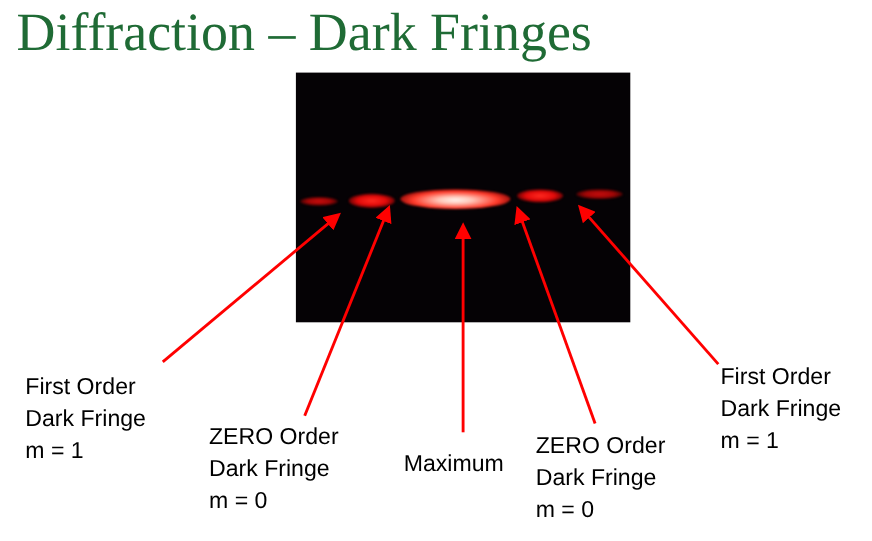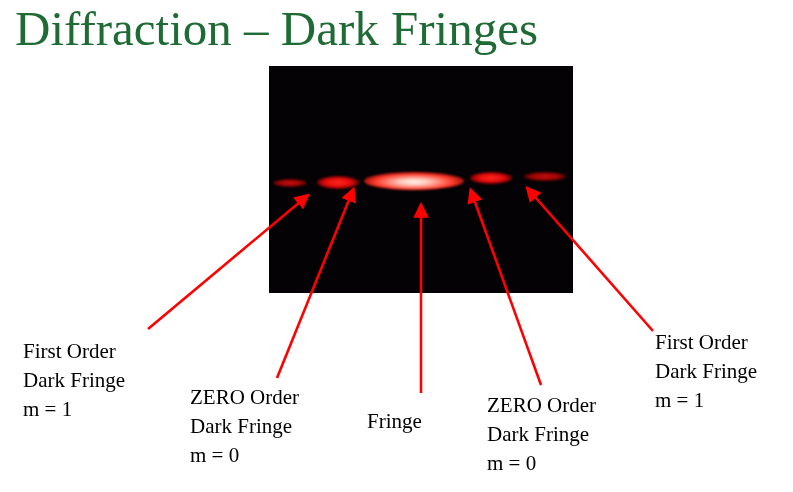--- a/index.html
+++ b/index.html
@@ -66,21 +66,21 @@
     svg.arrows {
       position: absolute;
       left: 0;
       top: 0;
       width: 793px;
       height: 492px;
       pointer-events: none;
     }
     .label {
       position: absolute;
-      font-family: Liberation Serif, serif;
+      font-family: Liberation Sans, sans-serif;
       font-size: 21px;
       line-height: 29px;
       color: #000000;
       white-space: nowrap;
     }
     .label span {
       display: block;
     }
   </style>
 </head>
@@ -115,21 +115,21 @@
   <span>m = 1</span>
 </div>
 
 <div class="label" style="left:190px; top:383px;">
   <span>ZERO Order</span>
   <span>Dark Fringe</span>
   <span>m = 0</span>
 </div>
 
 <div class="label" style="left:367px; top:407px;">
-  <span>Fringe</span>
+  <span>Maximum</span>
 </div>
 
 <div class="label" style="left:487px; top:391px;">
   <span>ZERO Order</span>
   <span>Dark Fringe</span>
   <span>m = 0</span>
 </div>
 
 <div class="label" style="left:655px; top:328px;">
   <span>First Order</span>

